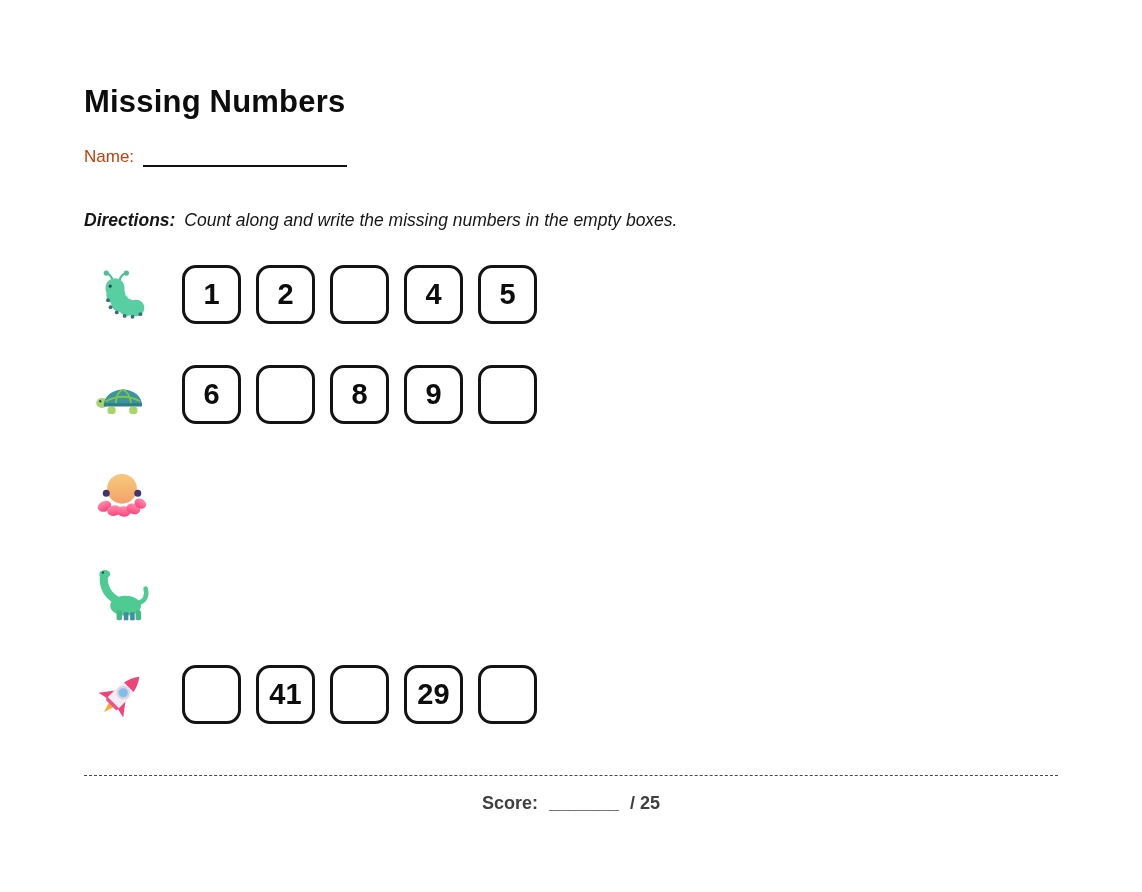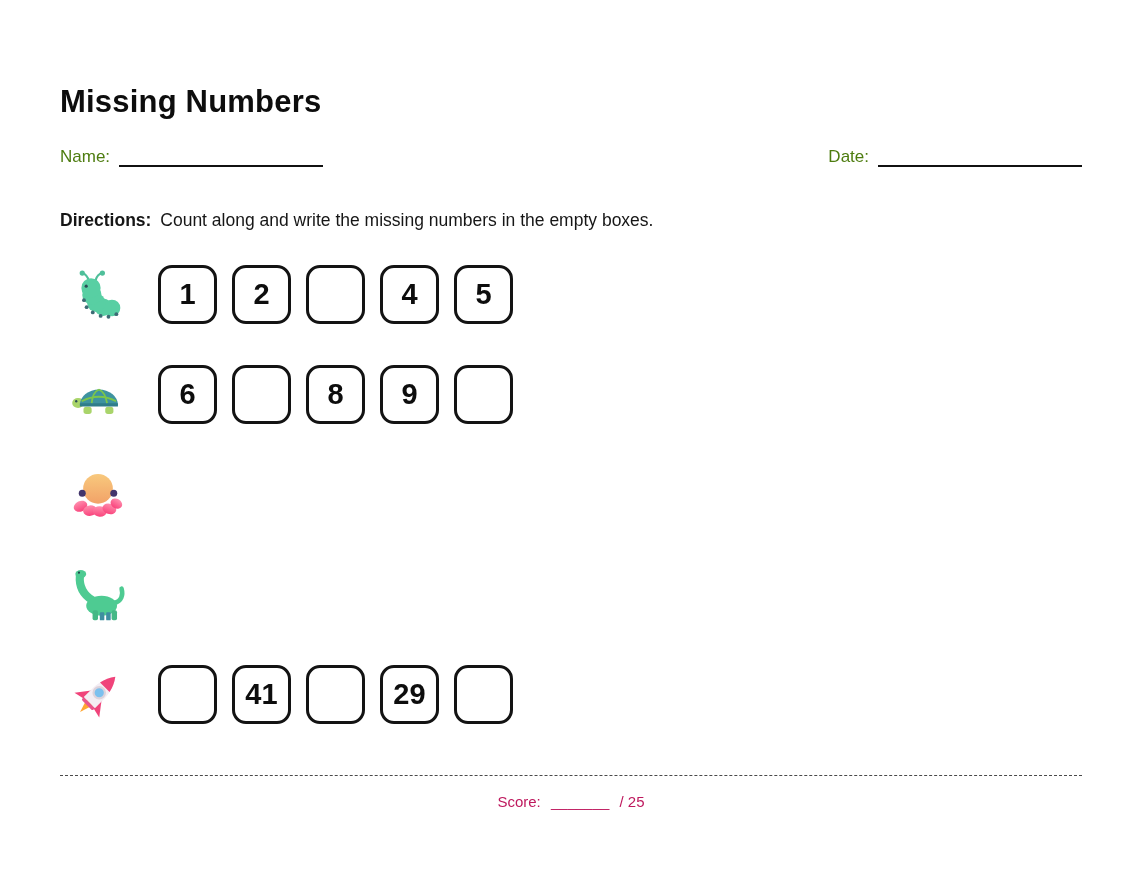--- a/index.html
+++ b/index.html
@@ -4,49 +4,50 @@
 <style>
   * { box-sizing: border-box; }
   html, body { margin: 0; padding: 0; }
   body {
     width: 1142px; height: 892px;
     background: #ffffff;
     font-family: "Liberation Sans", sans-serif;
     color: #111;
     overflow: hidden;
   }
-  .page { padding: 0 60px; }
+  .page { padding: 0 84px; }
 
   .title {
     margin: 84px 0 0 0;
     font-size: 31px;
     font-weight: 700;
     color: #0d0d0d;
     letter-spacing: 0.2px;
   }
 
   .meta-row {
     display: flex;
     justify-content: space-between;
     align-items: flex-end;
     margin-top: 27px;
     font-size: 17px;
-    color: #4d7c0f;
+    color: #c2410c;
   }
   .field { display: flex; align-items: flex-end; gap: 9px; }
   .blank-line {
     display: inline-block;
     width: 204px;
     height: 15px;
     border-bottom: 2px solid #111;
   }
 
   .directions {
     margin: 43px 0 0 0;
     font-size: 17.5px;
+    font-style: italic;
     color: #161616;
   }
   .dir-label { font-weight: 700; margin-right: 4px; }
 
   .rows {
     margin-top: 31px;
     display: flex;
     flex-direction: column;
     gap: 36px;
   }
@@ -70,39 +71,36 @@
   }
 
   .divider {
     margin-top: 49px;
     border-top: 1.5px dashed #4a4a4a;
     height: 0;
   }
   .score-row {
     margin-top: 17px;
     text-align: center;
-    font-size: 15px;
-    color: #be185d;
+    font-size: 18px;
+    color: #404040;
+    font-weight: bold;
   }
   .score-row span { margin: 0 3px; }
 </style>
 </head>
 <body>
 
 <div class="page">
 
   <h1 class="title">Missing Numbers</h1>
 
   <div class="meta-row">
     <div class="field">
       <span>Name:</span>
-      <span class="blank-line"></span>
-    </div>
-    <div class="field">
-      <span>Date:</span>
       <span class="blank-line"></span>
     </div>
   </div>
 
   <p class="directions">
     <span class="dir-label">Directions:</span>
     <span>Count along and write the missing numbers in the empty boxes.</span>
   </p>
 
   <div class="rows">

